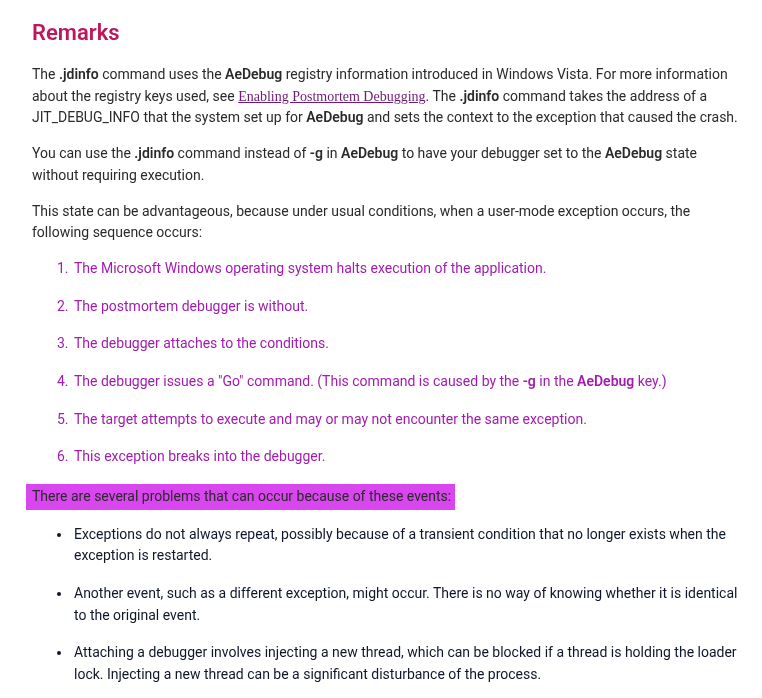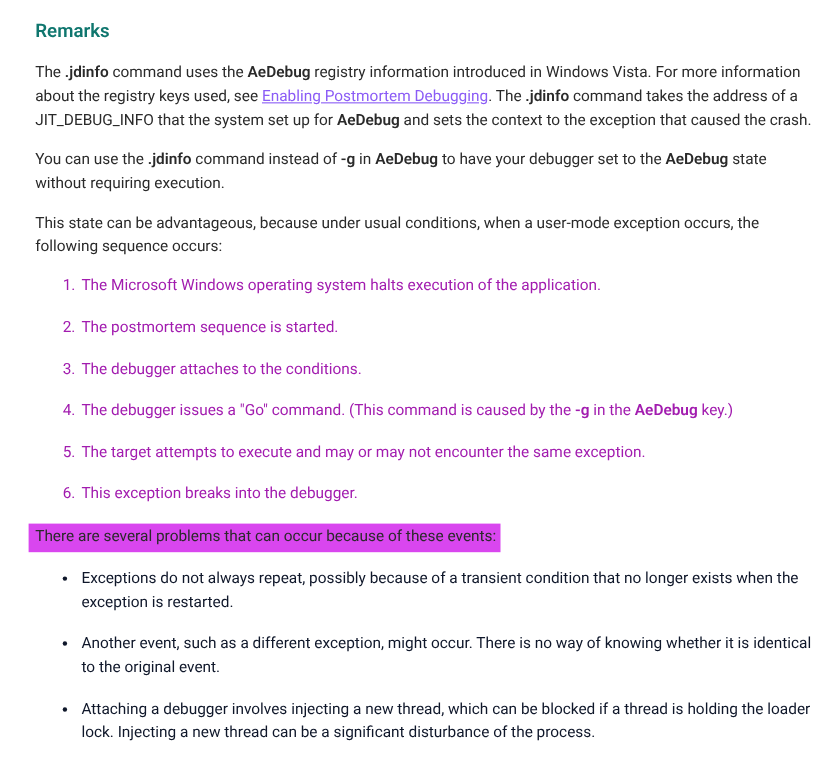--- a/index.html
+++ b/index.html
@@ -7,32 +7,33 @@
     padding: 0 24px 24px 32px;
     font-family: "Segoe UI", "Segoe UI Web", -apple-system, BlinkMacSystemFont, Roboto, "Helvetica Neue", sans-serif;
     color: #1b1b1b;
     font-size: 14px;
     line-height: 1.55;
     width: 762px;
     box-sizing: border-box;
     -webkit-font-smoothing: antialiased;
   }
   h2 {
-    font-size: 17px;
+    font-size: 22px;
     font-weight: 600;
     margin: 16px 0 14px 0;
-    color: #0f766e;
+    color: #be185d;
   }
   p {
     margin: 0 0 14px 0;
     color: #2a2a2a;
   }
   a {
-    color: #8b5cf6;
+    color: #701a75;
     text-decoration: underline;
+    font-family: Liberation Serif, serif;
   }
   strong, b {
     font-weight: 600;
   }
   ol {
     margin: 0 0 14px 0;
     padding-left: 40px;
   }
   ol li {
     margin: 0 0 16px 0;
@@ -67,21 +68,21 @@
 </p>
 
 <p>
   <span>You can use the </span><b>.jdinfo</b><span> command instead of </span><b>-g</b><span> in </span><b>AeDebug</b><span> to have your debugger set to the </span><b>AeDebug</b><span> state without requiring execution.</span>
 </p>
 
 <p>This state can be advantageous, because under usual conditions, when a user-mode exception occurs, the following sequence occurs:</p>
 
 <ol>
   <li>The Microsoft Windows operating system halts execution of the application.</li>
-  <li>The postmortem sequence is started.</li>
+  <li>The postmortem debugger is without.</li>
   <li>The debugger attaches to the conditions.</li>
   <li>
     <span>The debugger issues a "Go" command. (This command is caused by the </span><b>-g</b><span> in the </span><b>AeDebug</b><span> key.)</span>
   </li>
   <li>The target attempts to execute and may or may not encounter the same exception.</li>
   <li>This exception breaks into the debugger.</li>
 </ol>
 
 <p><span class="highlighted">There are several problems that can occur because of these events:</span></p>
 

